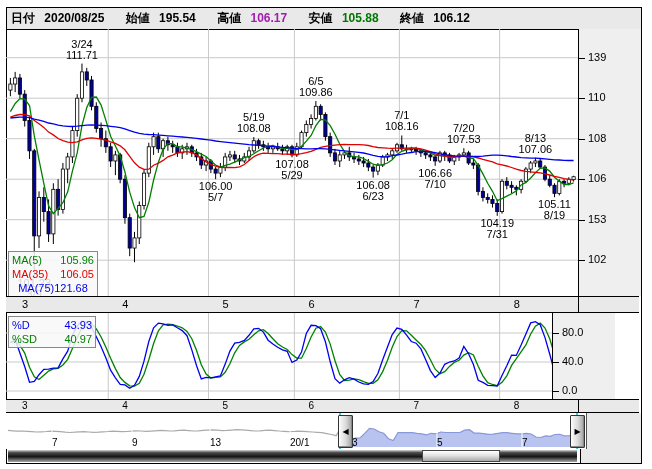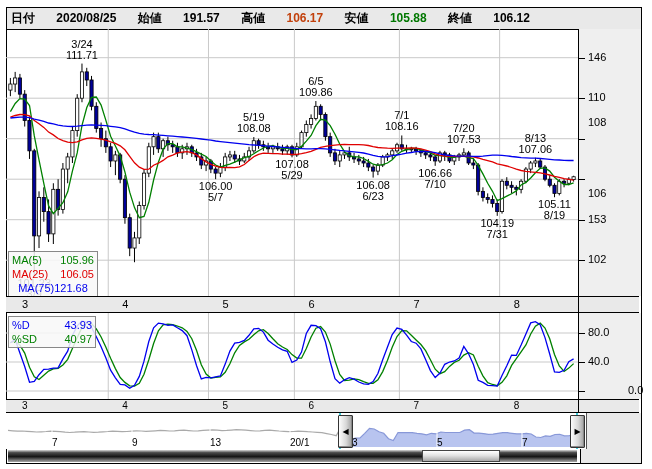--- a/index.html
+++ b/index.html
@@ -3,25 +3,25 @@
 <meta charset="utf-8">
 <style>
   html,body{margin:0;padding:0;background:#ffffff;width:652px;height:469px;
     font-family:"Liberation Sans",sans-serif;-webkit-font-smoothing:none;}
   .abs{position:absolute;}
   #frame{left:6px;top:7px;width:634px;height:455px;border:1px solid #000;background:#fff;}
   #header{left:6px;top:7px;width:634px;height:21px;border:1px solid #000;background:#e9e9e9;
     font-size:12px;font-weight:bold;line-height:21px;white-space:nowrap;overflow:hidden;}
   #header span{display:inline-block;}
   .hlbl{margin-left:18px;color:#000;}
-  .hval{margin-left:18px;color:#000;}
+  .hval{margin-left:6px;color:#000;}
   #main-plot{left:6px;top:29px;width:572px;height:267px;}
   .axis-panel{background:#efefef;border-left:1px solid #000;}
   #main-axis{left:578px;top:29px;width:62px;height:267px;}
-  #stoch-axis{left:578px;top:313px;width:62px;height:86px;}
+  #stoch-axis{left:552px;top:313px;width:62px;height:86px;}
   .tick-label{position:absolute;left:9px;font-size:11px;color:#000;}
   .tick-mark{position:absolute;left:0;width:6px;height:1px;background:#000;}
   .xstrip{left:6px;background:#e9e9e9;border-top:1px solid #000;border-bottom:1px solid #000;width:633px;}
   #xstrip1{top:296px;height:15px;}
   #xstrip2{top:399px;height:12px;}
   .xstrip .sep{position:absolute;left:572px;top:0;width:1px;height:100%;background:#000;}
   .xlabel{position:absolute;top:1px;font-size:11px;color:#000;}
   #xstrip2 .xlabel{top:0px;font-size:10px;}
   .legend{background:rgba(248,248,248,0.85);border:1px solid #888;font-size:11px;padding:1px 3px;}
   #ma-legend{left:8px;top:251px;width:82px;}
@@ -45,23 +45,23 @@
 </style>
 </head>
 <body>
 
 <div id="frame" class="abs"></div>
 
 <div id="header" class="abs">
   <span class="hlbl" style="margin-left:4px">日付</span>
   <span class="hval">2020/08/25</span>
   <span class="hlbl">始値</span>
-  <span class="hval">191.57</span>
+  <span class="hval">195.54</span>
   <span class="hlbl">高値</span>
-  <span class="hval" id="high-val" style="color: #c2410c;">106.17</span>
+  <span class="hval" id="high-val" style="color: #a21caf;">106.17</span>
   <span class="hlbl">安値</span>
   <span class="hval" id="low-val" style="color: rgb(0, 119, 0);">105.88</span>
   <span class="hlbl">終値</span>
   <span class="hval">106.12</span>
 </div>
 
 <div id="main-plot" class="abs">
   <svg id="main-svg" width="572" height="267">
       <line x1="0" y1="28.7" x2="572" y2="28.7" stroke="#c9c9c9" stroke-width="1"></line>
       <line x1="0" y1="69.2" x2="572" y2="69.2" stroke="#c9c9c9" stroke-width="1"></line>
@@ -340,40 +340,40 @@
       <text x="491.2436974789916" y="197.85250000000002" text-anchor="middle" font-size="11" fill="#000000">104.19</text>
       <text x="491.2436974789916" y="208.85250000000002" text-anchor="middle" font-size="11" fill="#000000">7/31</text>
       <text x="529.4285714285714" y="112.73499999999996" text-anchor="middle" font-size="11" fill="#000000">8/13</text>
       <text x="529.4285714285714" y="123.73499999999996" text-anchor="middle" font-size="11" fill="#000000">107.06</text>
       <text x="548.5210084033613" y="179.2225" text-anchor="middle" font-size="11" fill="#000000">105.11</text>
       <text x="548.5210084033613" y="190.2225" text-anchor="middle" font-size="11" fill="#000000">8/19</text>
     </svg>
 </div>
 <div id="main-axis" class="abs axis-panel">
     <div class="tick-mark" style="top: 29px;"></div>
-    <div class="tick-label" style="top: 22px;">146</div>
+    <div class="tick-label" style="top: 22px;">139</div>
     <div class="tick-mark" style="top: 69px;"></div>
     <div class="tick-label" style="top: 62px;">110</div>
     <div class="tick-mark" style="top: 110px;"></div>
-    <div class="tick-label" style="top: 87px;">108</div>
+    <div class="tick-label" style="top: 103px;">108</div>
     <div class="tick-mark" style="top: 150px;"></div>
-    <div class="tick-label" style="top: 158px;">106</div>
+    <div class="tick-label" style="top: 143px;">106</div>
     <div class="tick-mark" style="top: 191px;"></div>
     <div class="tick-label" style="top: 184px;">153</div>
     <div class="tick-mark" style="top: 231px;"></div>
     <div class="tick-label" style="top: 224px;">102</div>
   </div>
 
 <div id="ma-legend" class="abs legend">
   <div class="row" style="color: rgb(0, 128, 0);">
     <span>MA(5)</span>
     <span>105.96</span>
   </div>
   <div class="row" style="color: rgb(224, 0, 0);">
-    <span>MA(25)</span>
+    <span>MA(35)</span>
     <span>106.05</span>
   </div>
   <div class="row" style="color: rgb(0, 0, 238); justify-content: center;">
     <span>MA(75)</span>
     <span>121.68</span>
   </div>
 </div>
 
 <div id="xstrip1" class="abs xstrip">
     <div class="sep"></div>
@@ -398,21 +398,21 @@
       <polyline points="4.4,29.7 9.2,28.2 13.9,32.1 18.7,40.1 23.5,54.3 28.3,63.7 33.0,66.5 37.8,62.2 42.6,58.1 47.3,55.9 52.1,55.4 56.9,52.0 61.7,46.3 66.4,35.6 71.2,24.6 76.0,14.5 80.8,10.1 85.5,10.6 90.3,15.9 95.1,24.0 99.8,34.0 104.6,45.2 109.4,55.6 114.2,64.5 118.9,69.4 123.7,72.8 128.5,73.1 133.3,70.3 138.0,61.3 142.8,46.7 147.6,30.5 152.4,17.8 157.1,11.9 161.9,11.1 166.7,11.7 171.4,13.0 176.2,14.8 181.0,18.4 185.8,25.7 190.5,37.3 195.3,51.8 200.1,61.0 204.9,65.1 209.6,64.4 214.4,63.9 219.2,59.3 223.9,50.7 228.7,39.8 233.5,32.5 238.3,28.9 243.0,26.3 247.8,21.8 252.6,17.8 257.4,16.7 262.1,20.5 266.9,25.8 271.7,30.8 276.5,34.0 281.2,36.5 286.0,41.6 290.8,45.0 295.5,45.2 300.3,35.6 305.1,24.0 309.9,15.2 314.6,13.6 319.4,19.1 324.2,31.1 329.0,47.8 333.7,61.5 338.5,67.5 343.3,67.2 348.1,65.9 352.8,66.6 357.6,68.7 362.4,70.4 367.1,70.3 371.9,66.8 376.7,58.6 381.5,47.2 386.2,34.2 391.0,23.5 395.8,17.6 400.6,17.8 405.3,22.3 410.1,27.0 414.9,31.5 419.6,37.6 424.4,46.7 429.2,56.2 434.0,60.7 438.7,58.6 443.5,53.4 448.3,49.4 453.1,47.3 457.8,42.1 462.6,39.7 467.4,41.9 472.2,53.3 476.9,62.8 481.7,69.7 486.5,71.5 491.2,72.7 496.0,69.4 500.8,62.8 505.6,52.4 510.3,45.7 515.1,38.9 519.9,31.9 524.7,21.0 529.4,13.2 534.2,10.1 539.0,15.1 543.7,25.8 548.5,41.5 553.3,53.0 558.1,58.5 562.8,55.1 567.6,50.6 " fill="none" stroke="#008000" stroke-width="1.3"></polyline>
       <polyline points="4.4,29.7 9.2,26.6 13.9,40.0 18.7,53.5 23.5,69.3 28.3,68.3 33.0,61.7 37.8,56.4 42.6,56.1 47.3,55.2 52.1,54.9 56.9,45.9 61.7,38.2 66.4,22.6 71.2,12.9 76.0,7.9 80.8,9.4 85.5,14.5 90.3,23.7 95.1,33.7 99.8,44.7 104.6,57.2 109.4,64.8 114.2,71.4 118.9,71.9 123.7,75.2 128.5,72.3 133.3,63.4 138.0,48.2 142.8,28.5 147.6,14.9 152.4,10.1 157.1,10.8 161.9,12.3 166.7,11.9 171.4,14.8 176.2,17.6 181.0,22.7 185.8,36.9 190.5,52.5 195.3,65.9 200.1,64.4 204.9,64.9 209.6,63.8 214.4,62.9 219.2,51.1 223.9,38.1 228.7,30.1 233.5,29.3 238.3,27.4 243.0,22.3 247.8,15.8 252.6,15.3 257.4,19.1 262.1,27.2 266.9,31.0 271.7,34.2 276.5,36.9 281.2,38.3 286.0,49.4 290.8,47.1 295.5,39.1 300.3,20.5 305.1,12.3 309.9,12.7 314.6,15.8 319.4,28.8 324.2,48.8 329.0,65.7 333.7,70.1 338.5,66.8 343.3,64.7 348.1,66.1 352.8,69.0 357.6,70.9 362.4,71.3 367.1,68.6 371.9,60.5 376.7,46.8 381.5,34.1 386.2,21.5 391.0,15.0 395.8,16.3 400.6,22.2 405.3,28.5 410.1,30.2 414.9,35.9 419.6,46.6 424.4,57.6 429.2,64.5 434.0,60.0 438.7,51.3 443.5,49.0 448.3,48.0 453.1,45.0 457.8,33.4 462.6,40.8 467.4,51.6 472.2,67.3 476.9,69.4 481.7,72.3 486.5,72.7 491.2,73.1 496.0,62.5 500.8,52.7 505.6,42.1 510.3,42.4 515.1,32.1 519.9,21.1 524.7,9.9 529.4,8.7 534.2,11.8 539.0,24.6 543.7,41.0 548.5,58.8 553.3,59.4 558.1,57.3 562.8,48.6 567.6,45.9 " fill="none" stroke="#0000ee" stroke-width="1.3"></polyline>
     </svg>
 </div>
 <div id="stoch-axis" class="abs axis-panel">
     <div class="tick-mark" style="top: 20px;"></div>
     <div class="tick-label" style="top: 13px;">80.0</div>
     <div class="tick-mark" style="top: 49px;"></div>
     <div class="tick-label" style="top: 42px;">40.0</div>
     <div class="tick-mark" style="top: 78px;"></div>
-    <div class="tick-label" style="top: 71px; margin-left: 40px;">0.0</div>
+    <div class="tick-label" style="top: 71px;">0.0</div>
   </div>
 
 <div id="stoch-legend" class="abs legend">
   <div class="row" style="color: rgb(0, 0, 238);">
     <span>%D</span>
     <span>43.93</span>
   </div>
   <div class="row" style="color: rgb(0, 128, 0);">
     <span>%SD</span>
     <span>40.97</span>

